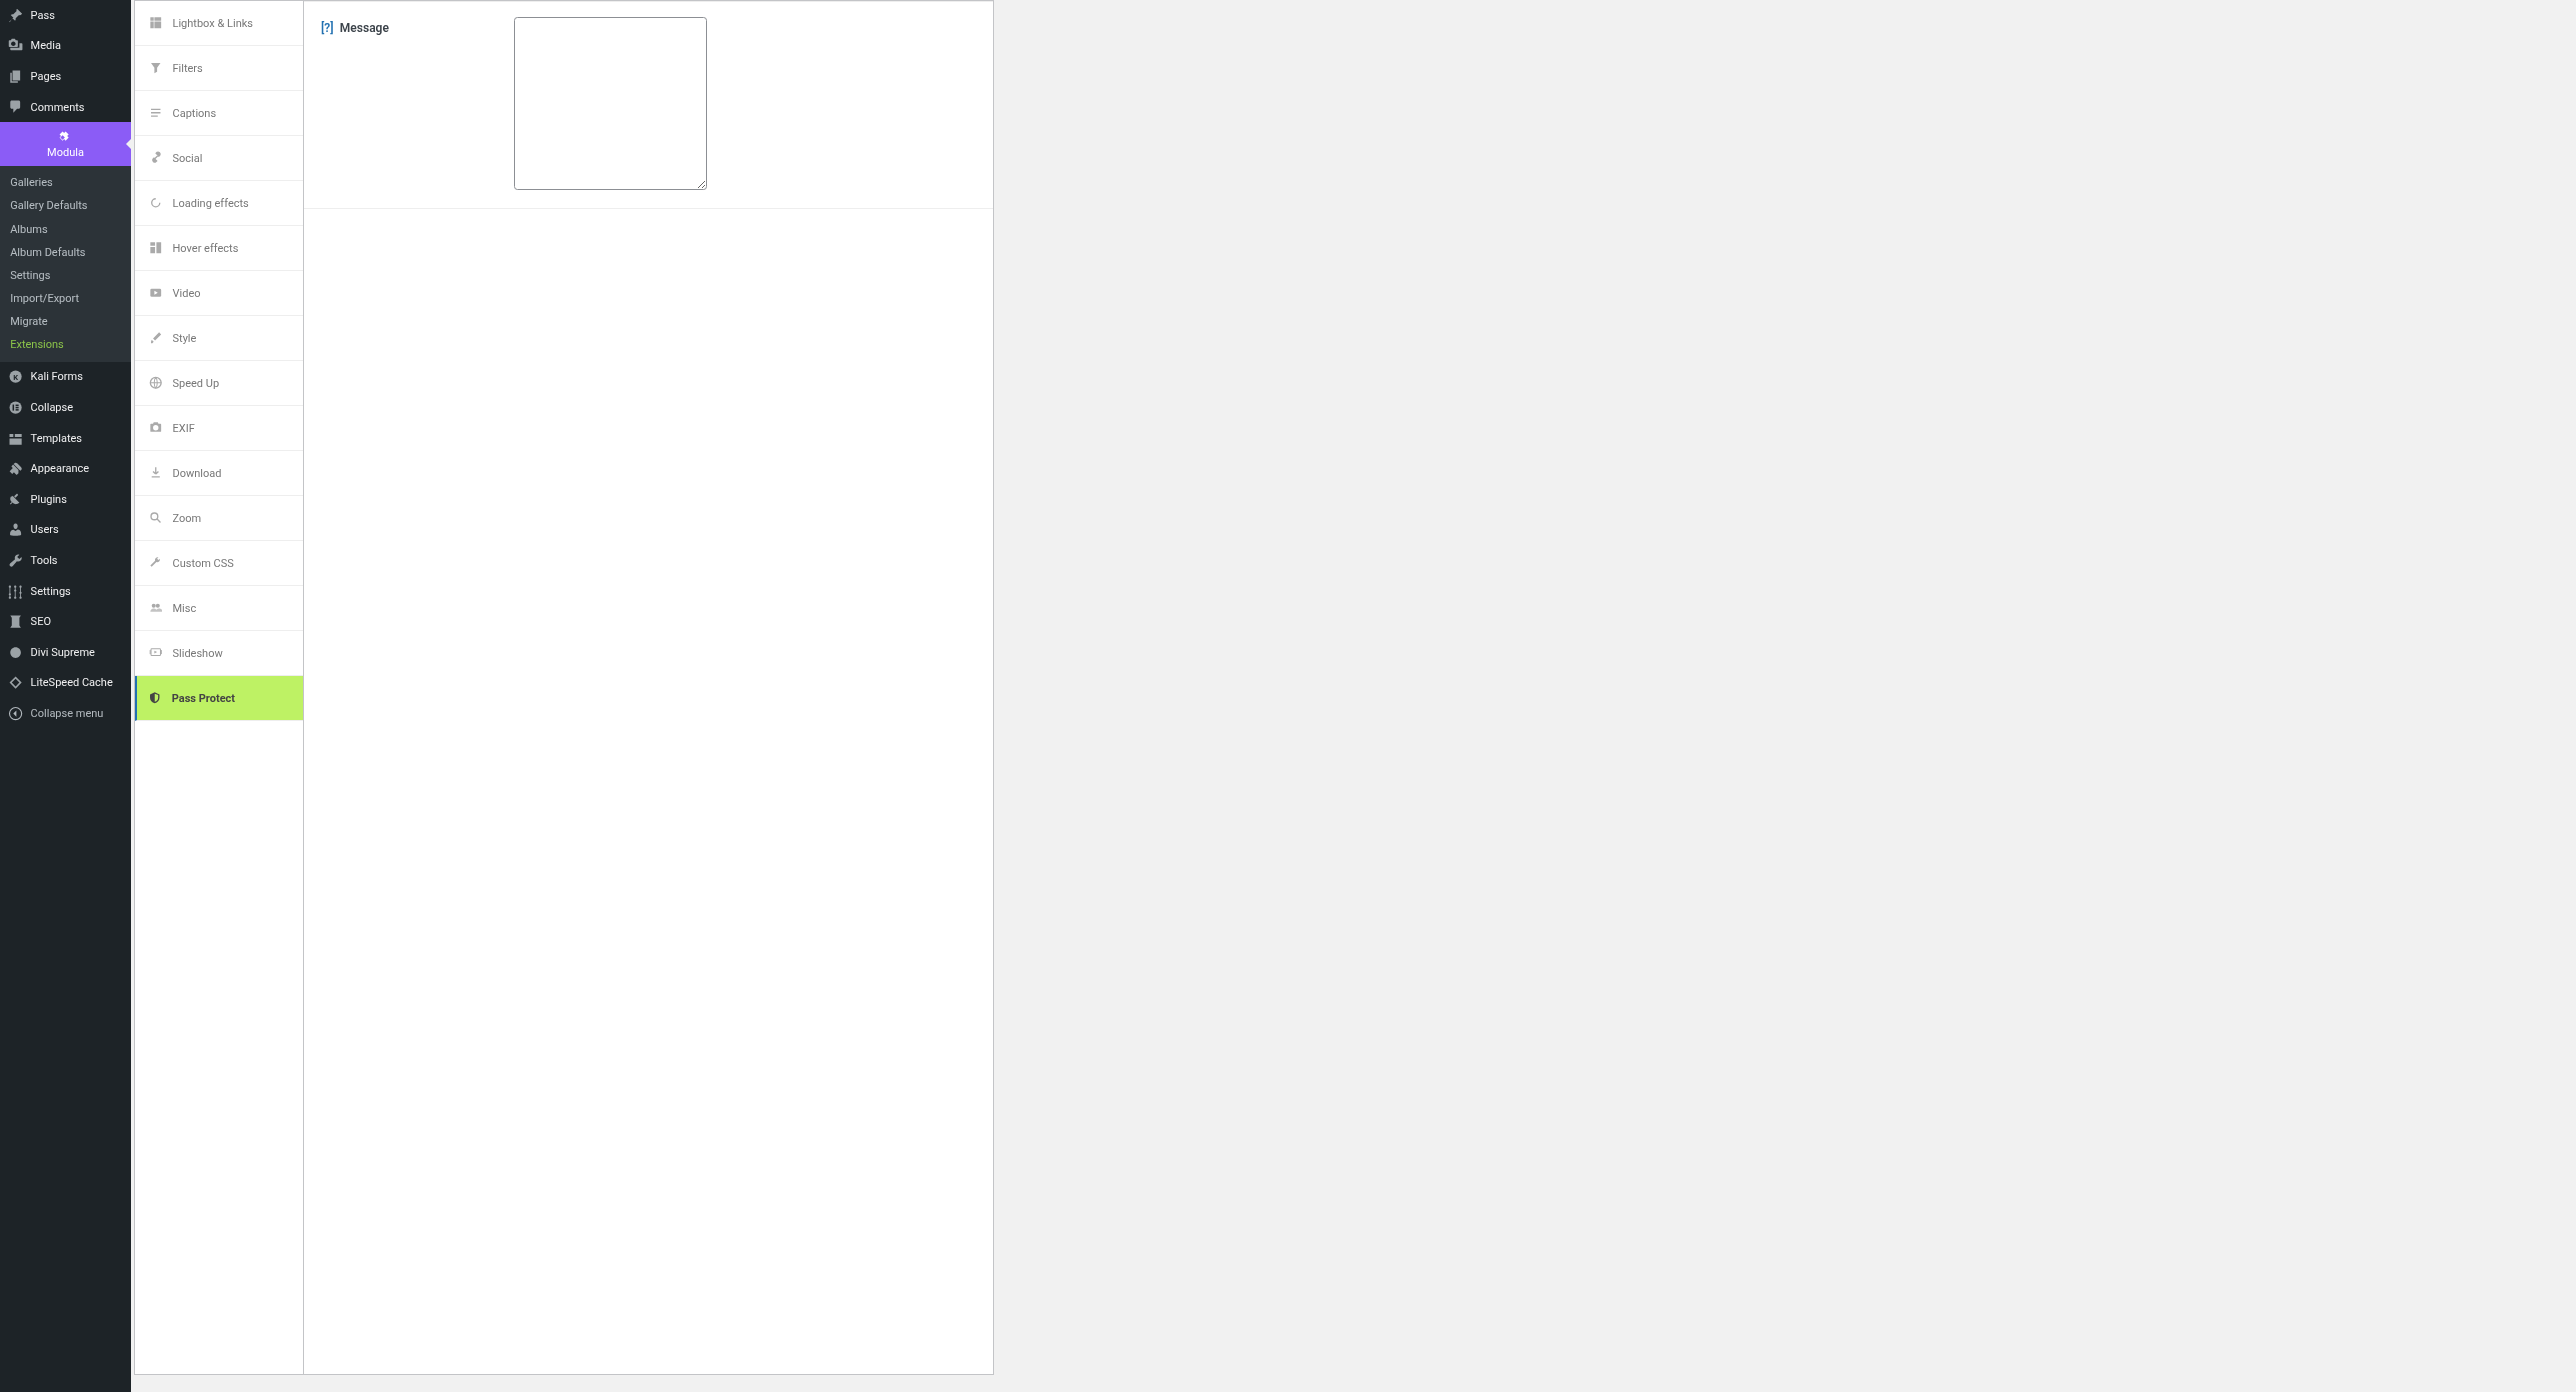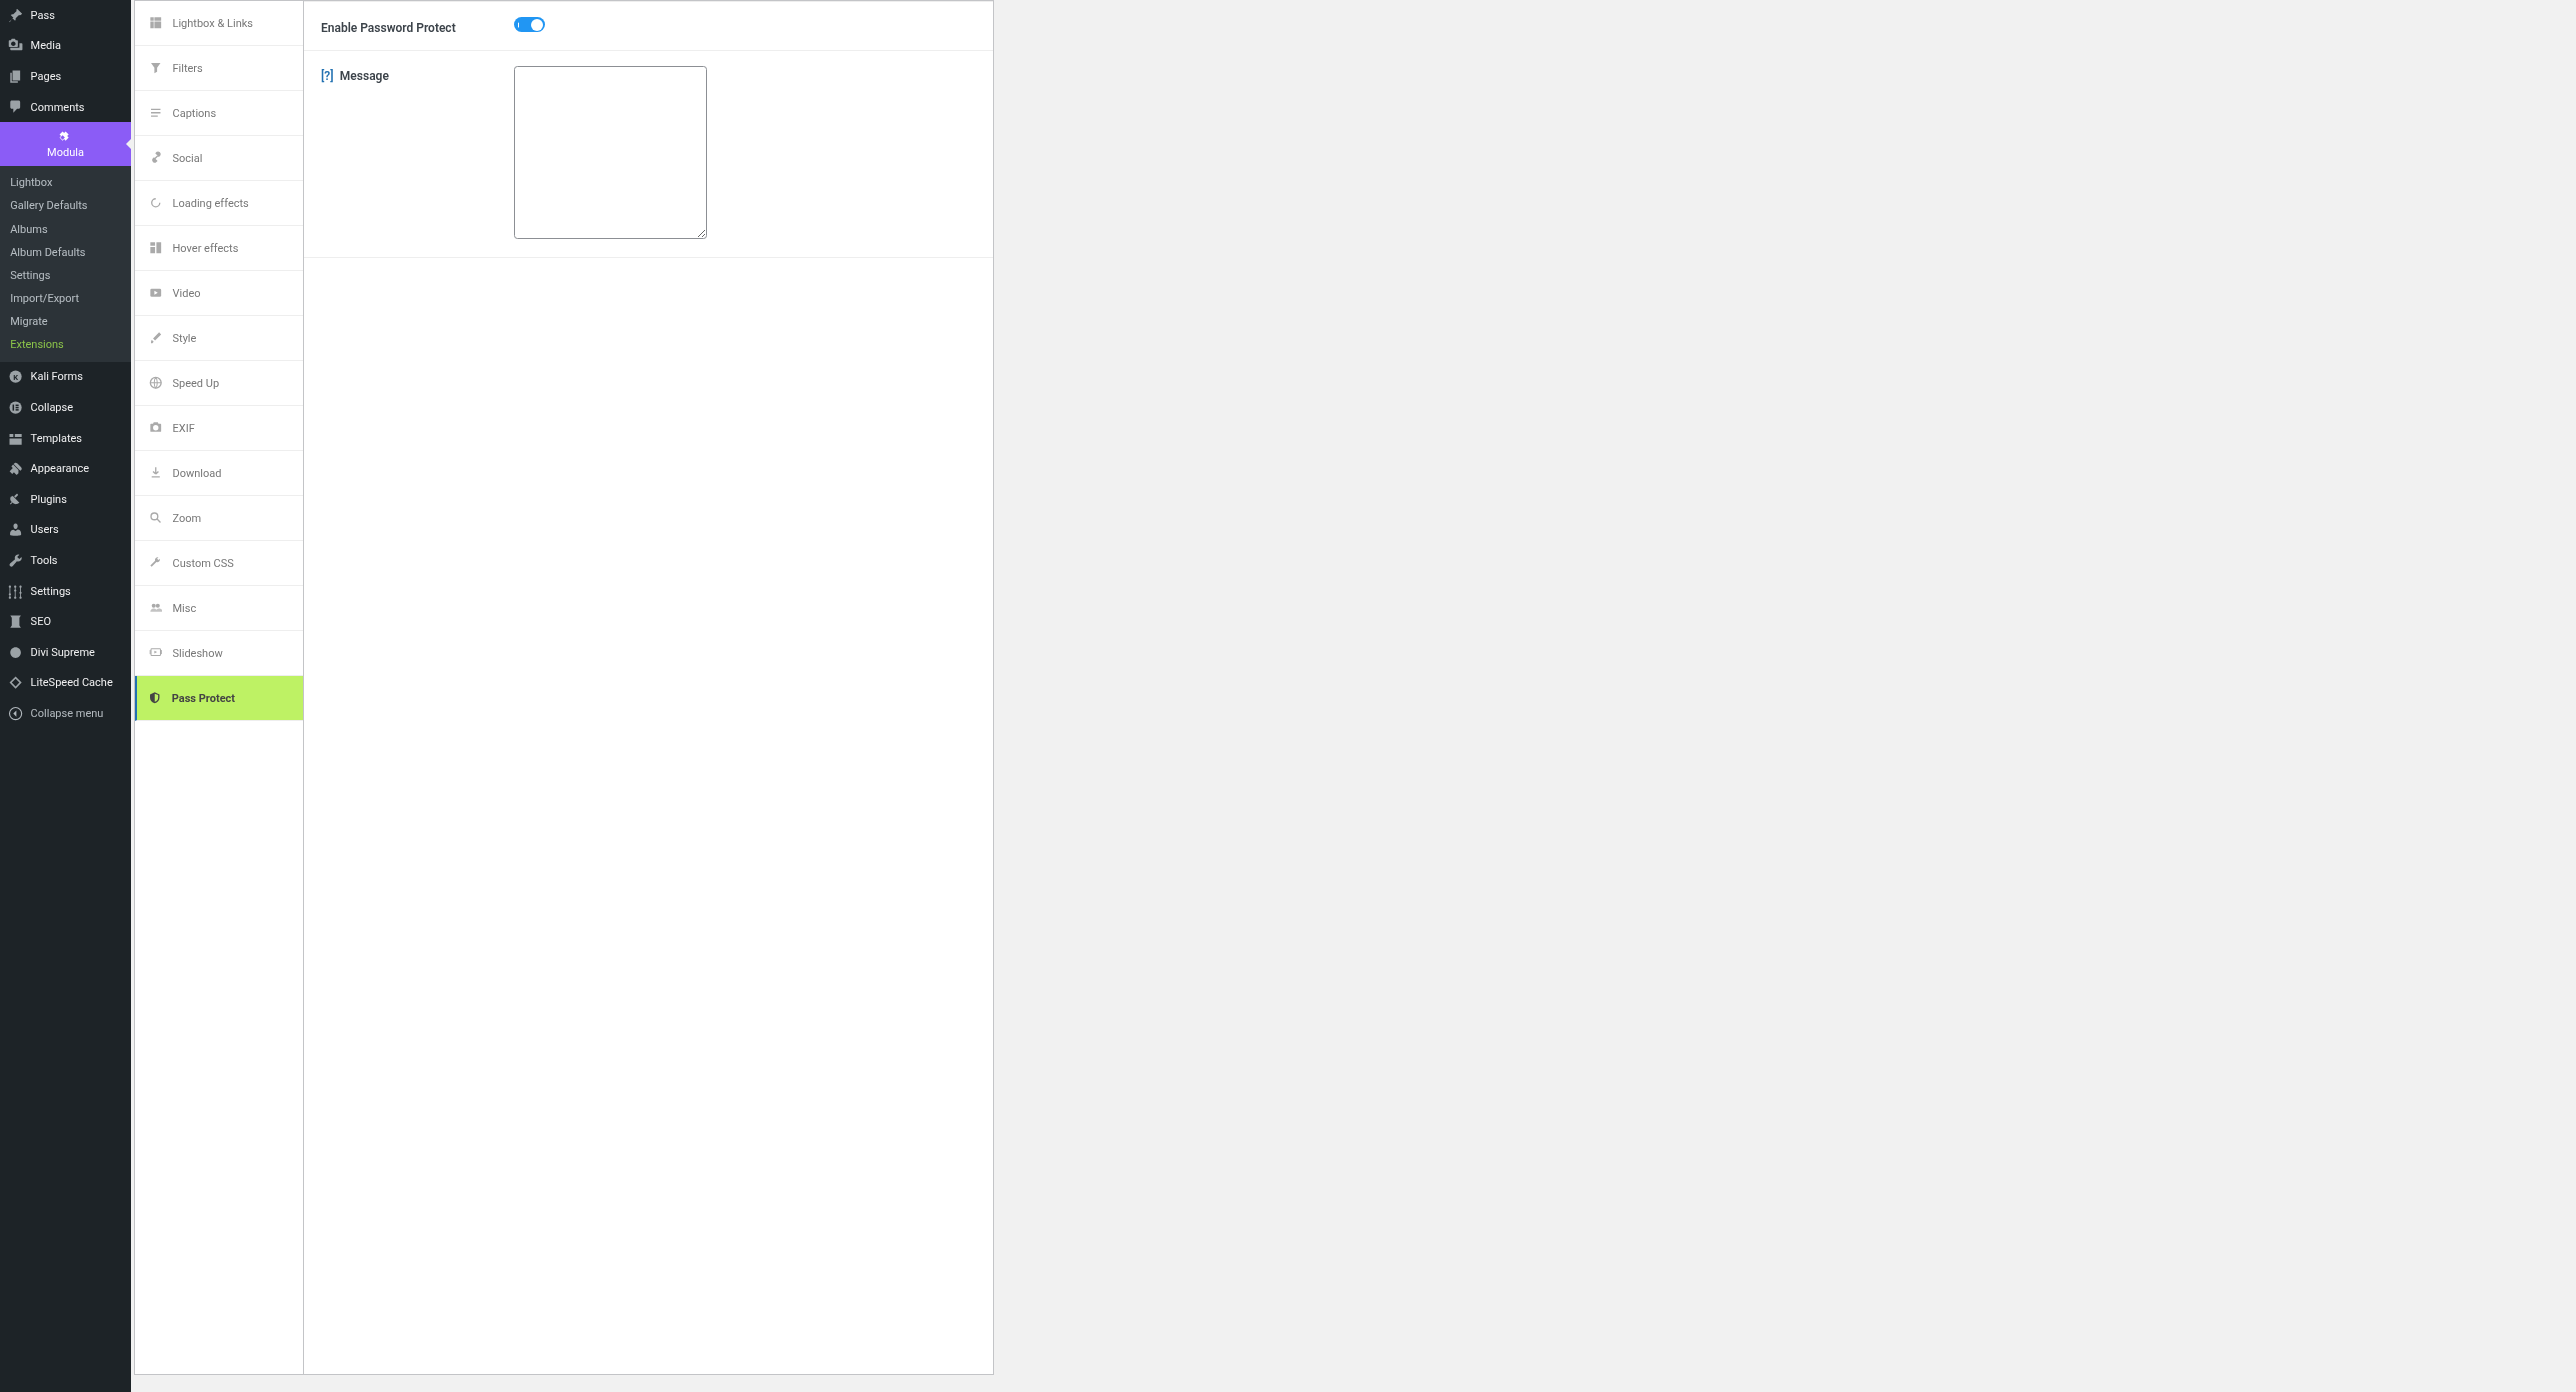--- a/index.html
+++ b/index.html
@@ -222,21 +222,21 @@
     <div class="wp-menu-item active">
       <span class="ico">
           <svg width="15.2" height="15.2" viewBox="0 0 20 20">
             <path fill="currentColor" d="M10 2l2 2 2-2 4 4-2 2 2 2-4 4-2-2-2 2-4-4 2-2-2-2 4-4zm0 5l-3 3 3 3 3-3-3-3z"></path>
           </svg>
         </span>
       <span>Modula</span>
     </div>
 
     <div class="wp-submenu">
-      <div class="wp-submenu-item">Lightbox</div>
+      <div class="wp-submenu-item">Galleries</div>
       <div class="wp-submenu-item">Gallery Defaults</div>
       <div class="wp-submenu-item">Albums</div>
       <div class="wp-submenu-item">Album Defaults</div>
       <div class="wp-submenu-item">Settings</div>
       <div class="wp-submenu-item">Import/Export</div>
       <div class="wp-submenu-item">Migrate</div>
       <div class="wp-submenu-item ext">Extensions</div>
     </div>
 
     <div class="wp-menu-item">
@@ -491,26 +491,20 @@
               <svg width="13.5" height="13.5" viewBox="0 0 20 20">
                 <path fill="#444" d="M10 2l7 3v5c0 4-3 7-7 8-4-1-7-4-7-8V5l7-3zm0 2v12c3-1 5-3 5-6V6l-5-2z"></path>
               </svg>
             </span>
           <span>Pass Protect</span>
         </div>
       </div>
 
       <div class="content-panel">
 
-        <div class="form-row">
-          <div class="form-label">Enable Password Protect</div>
-          <div class="form-ctrl">
-            <div class="toggle"></div>
-          </div>
-        </div>
 
 
 
         <div class="form-row">
           <div class="form-label">
             <span class="help-tag">[?]</span>
             <span>Message</span>
           </div>
           <div class="form-ctrl">
             <textarea class="textarea-input" value="" style=""></textarea>

